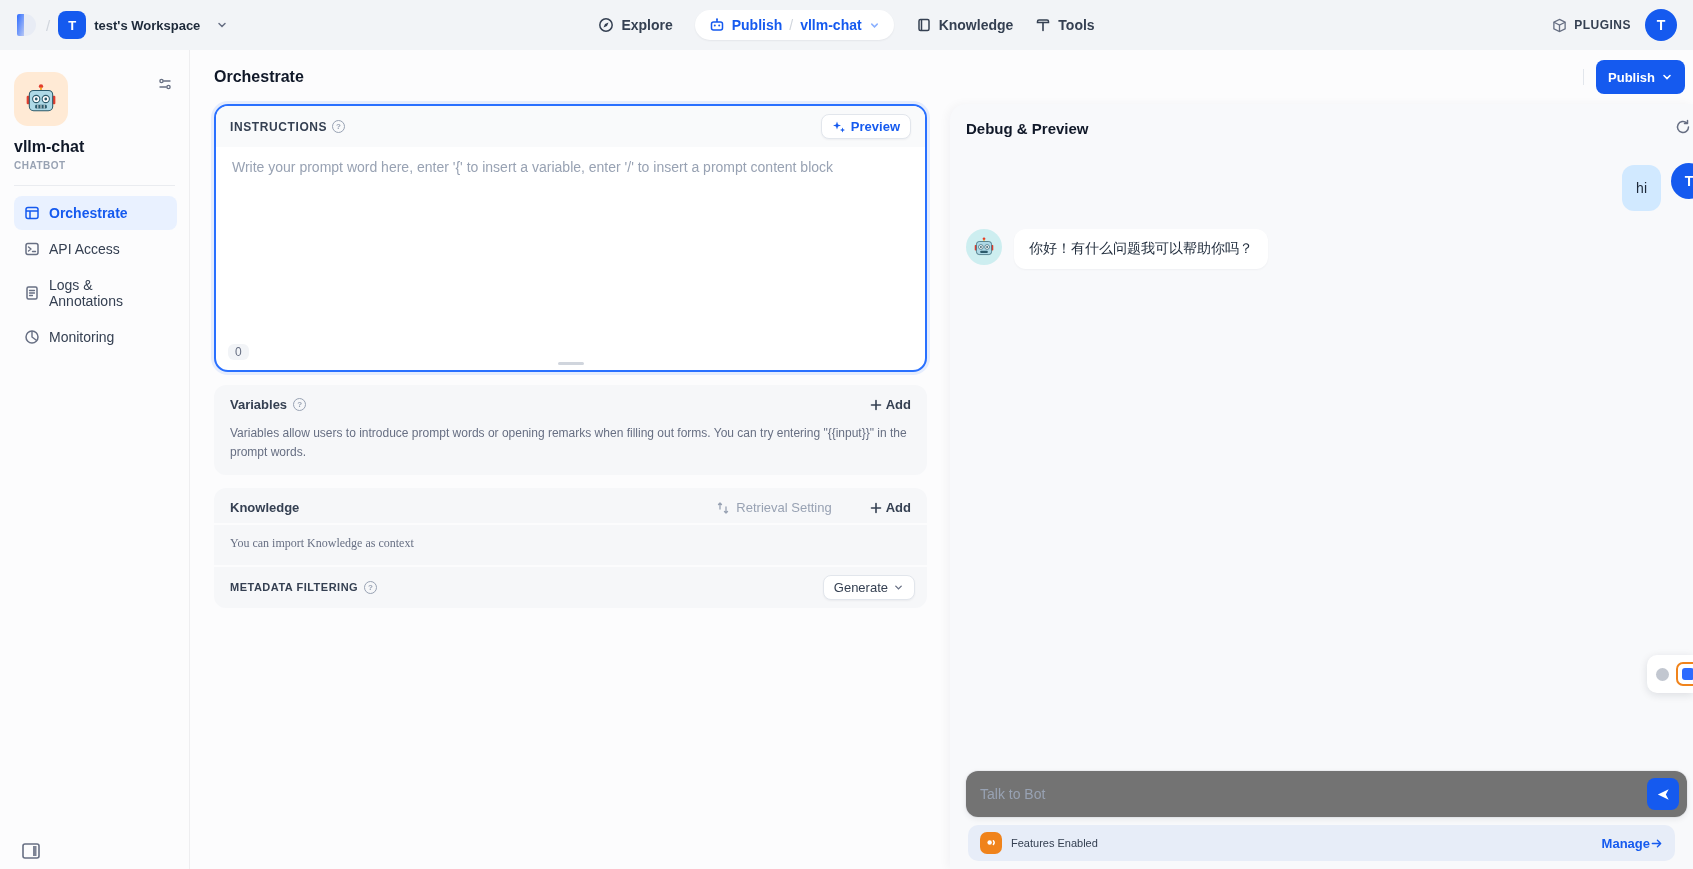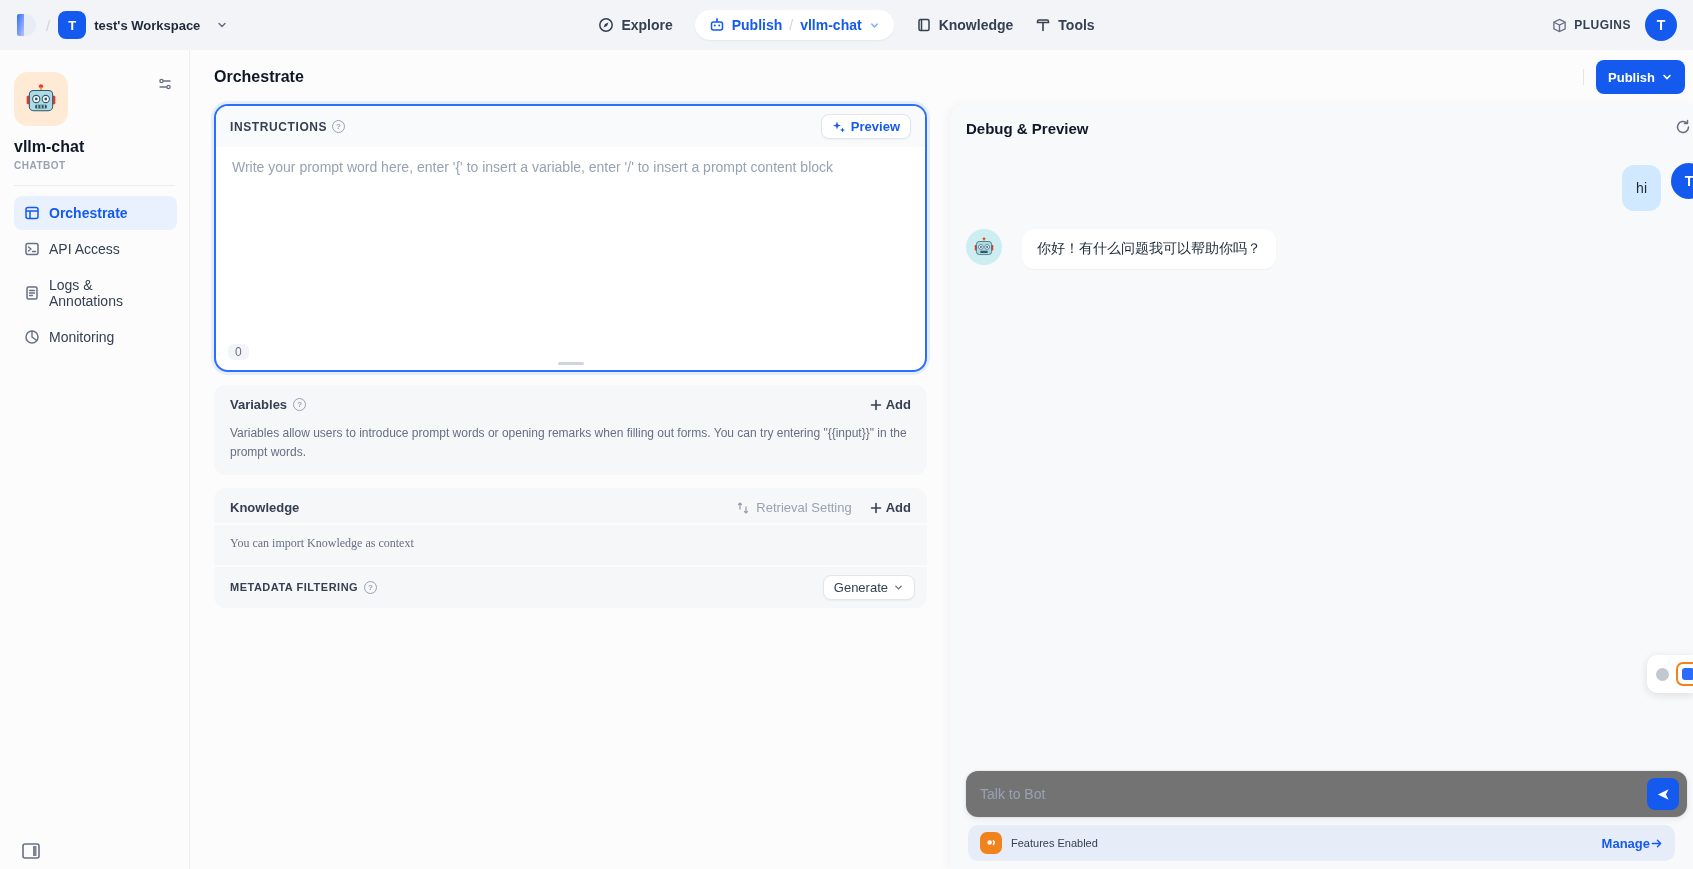--- a/index.html
+++ b/index.html
@@ -118,21 +118,21 @@
   .char-count {
     background:#f2f4f7; color:#676f83; font-size:12px; border-radius:6px; padding:1px 7px;
   }
   .drag-handle {
     position:absolute; bottom:5px; left:50%; transform:translateX(-50%);
     width:26px; height:3px; border-radius:3px; background:#d0d5dd; cursor:ns-resize;
   }
 
   
   .gray-card { background:#f6f7f9; border-radius:12px; margin-top:13px; overflow:hidden; }
-  .gc-header { display:flex; align-items:center; padding:12px 16px 8px; }
+  .gc-header { display:flex; align-items:center; padding:12px 16px 8px;gap:20px; }
   .gc-title { font-size:13px; font-weight:700; color:#354052; display:flex; align-items:center; gap:6px; flex:1; }
   .add-btn { display:flex; align-items:center; gap:4px; font-size:13px; font-weight:600;
     color:#354052; cursor:pointer; }
   .gc-desc { font-size:12px; color:#676f83; line-height:1.55; padding:4px 16px 14px; }
   .retrieval-btn { display:flex; align-items:center; gap:6px; font-size:13px; font-weight:400;
     color:#98a2b3; margin-right:18px; cursor:pointer; }
   .kn-divider { height:2px; background:#fcfcfd; }
   .meta-row { display:flex; align-items:center; padding:8px 12px 8px 16px; min-height:40px; }
   .meta-label { font-size:11px; font-weight:700; letter-spacing:.5px; color:#354052;
     display:flex; align-items:center; gap:6px; flex:1; }
@@ -154,21 +154,21 @@
   .chat-area { flex:1; padding:20px 0 12px 16px; overflow:hidden; }
   .msg-user { display:flex; justify-content:flex-end; align-items:flex-start; gap:10px; margin-right:-14px; }
   .bubble-user {
     background:#d1e9ff; border-radius:12px; padding:15px 14px; font-size:14px; color:#1d2939;
     margin-top:2px;
   }
   .chat-avatar-user {
     width:36px; height:36px; border-radius:50%; background:#155aef; color:#fff; flex-shrink:0;
     display:flex; align-items:center; justify-content:center; font-size:14px; font-weight:700;
   }
-  .msg-bot { display:flex; align-items:flex-start; gap:20px; margin-top:18px; }
+  .msg-bot { display:flex; align-items:flex-start; gap:12px; margin-top:18px; }
   .chat-avatar-bot {
     width:36px; height:36px; border-radius:50%; background:#cdeef0; flex-shrink:0;
     display:flex; align-items:center; justify-content:center;
   }
   .bubble-bot {
     background:#fff; border-radius:12px; padding:11px 15px; font-size:14px; color:#1d2939;
     box-shadow:0 1px 2px rgba(16,24,40,.04); max-width:520px;
   }
   .chat-input-bar {
     margin:0 6px 0 16px; background:#737373; border-radius:12px;

